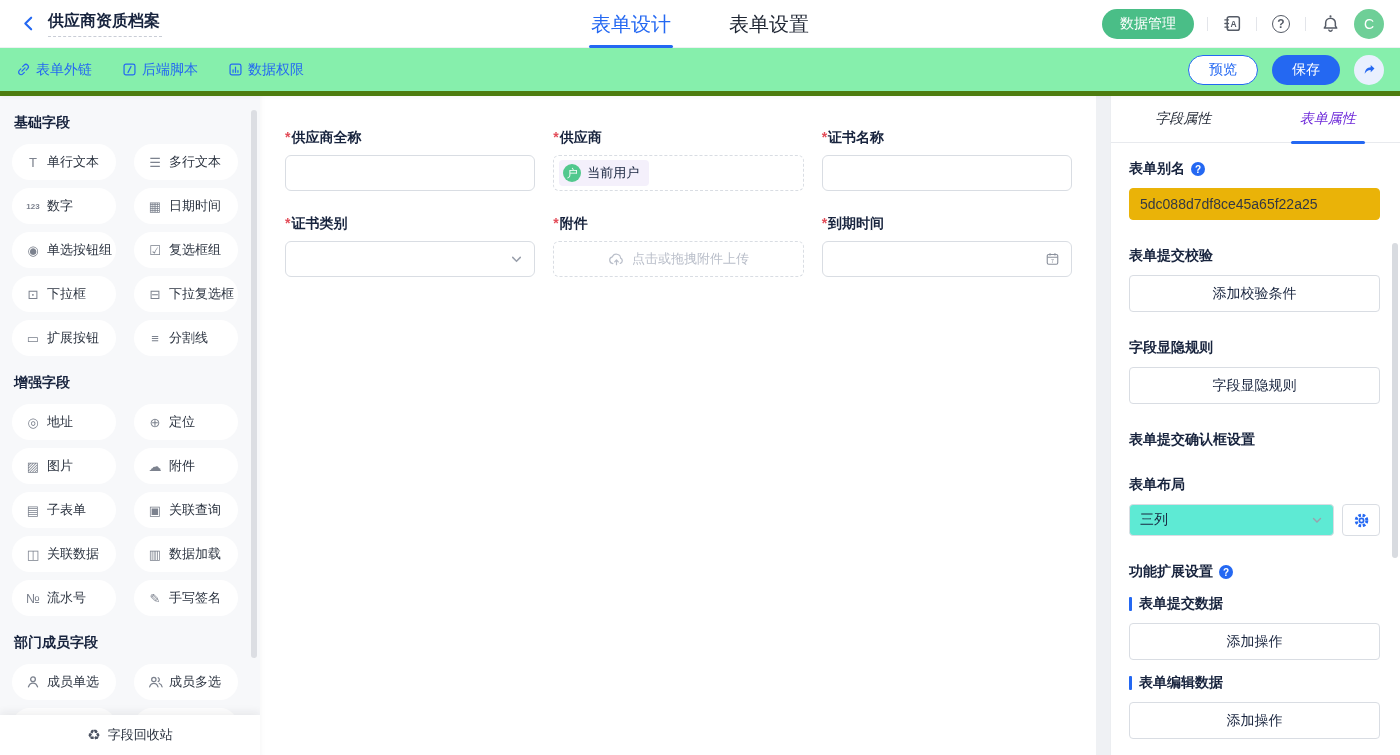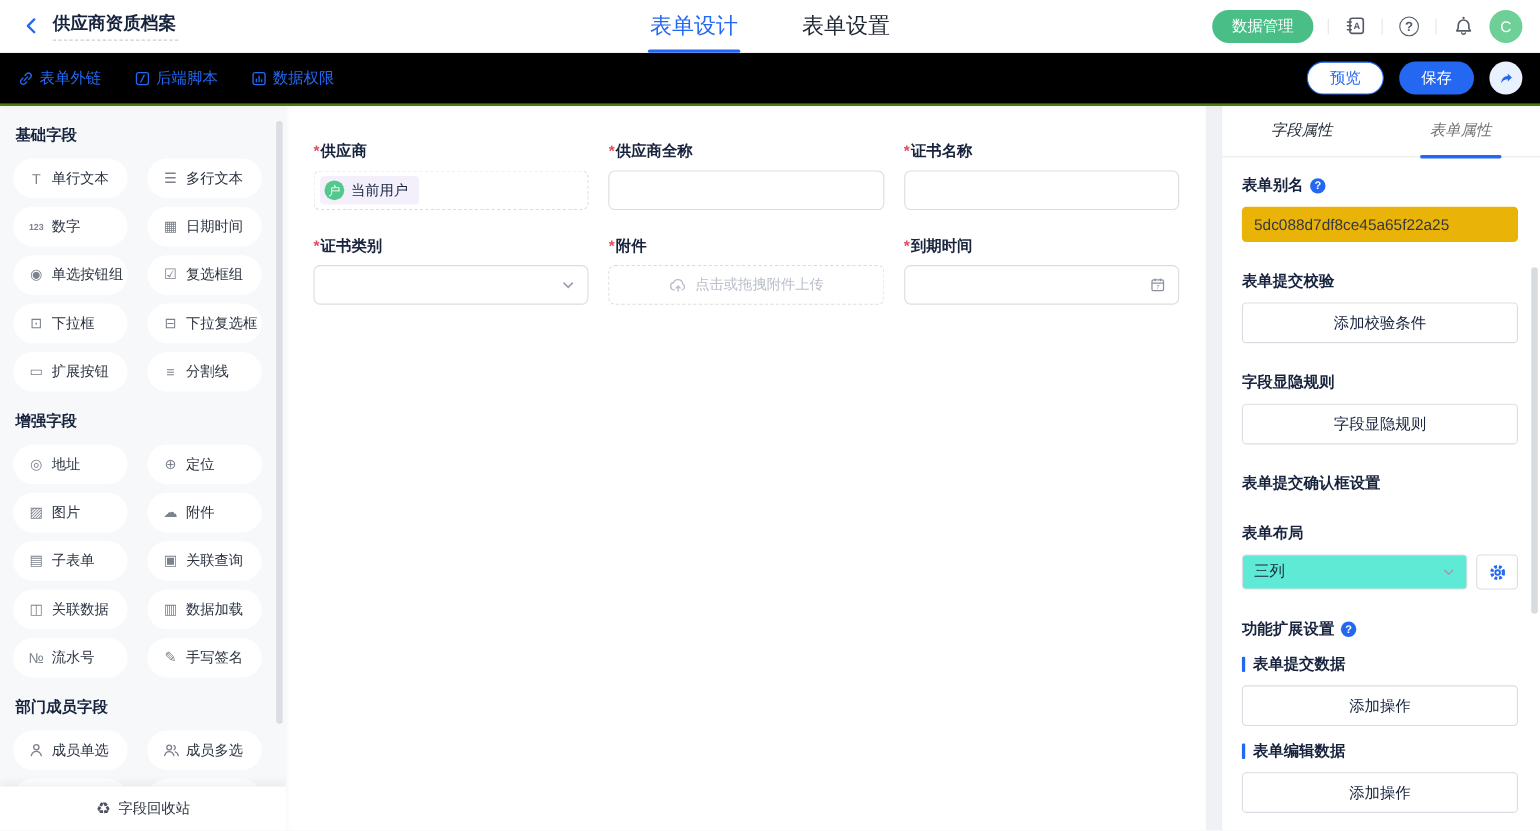--- a/index.html
+++ b/index.html
@@ -25,21 +25,21 @@
   .header-tab.active::after { content:""; position:absolute; left:-2px; right:-2px; bottom:0; height:3px; background:#2468F2; border-radius:2px; }
   .header-actions { margin-left:auto; display:flex; align-items:center; gap:13px; }
   .pill-green { background:#4ABE87; color:#fff; font-size:14px; height:30px; padding:0 18px; border-radius:16px; border:none; cursor:pointer; }
   .v-divider { width:1px; height:14px; background:#E3E5EA; }
   .icon-btn { width:22px; height:22px; display:flex; align-items:center; justify-content:center; color:#555B66; cursor:pointer; }
   .help-circle { width:18px; height:18px; border:1.4px solid #555B66; border-radius:50%; font-size:12px; font-weight:700; color:#555B66; display:flex; align-items:center; justify-content:center; }
   .avatar { width:30px; height:30px; border-radius:50%; background:#6ECF97; color:#fff; font-size:14px; display:flex; align-items:center; justify-content:center; cursor:pointer; }
   
   .toolbar {
     position:absolute; top:48px; left:0; right:0; height:48px;
-    background:#000000; border-bottom:2px solid #4d7c0f;
+    background:#86efac; border-bottom:5px solid #4d7c0f;
     box-shadow:0 2px 4px rgba(31,35,41,.03);
     display:flex; align-items:center; padding:0 16px; z-index:5;
   }
   .toolbar-link { display:flex; align-items:center; gap:5px; color:#2468F2; font-size:14px; margin-right:30px; cursor:pointer; }
   .toolbar-right { margin-left:auto; display:flex; align-items:center; gap:14px; }
   .btn-outline { height:30px; padding:0 20px; border-radius:16px; border:1px solid #2468F2; background:#fff; color:#2468F2; font-size:14px; cursor:pointer; }
   .btn-primary { height:30px; padding:0 20px; border-radius:16px; border:none; background:#2468F2; color:#fff; font-size:14px; cursor:pointer; }
   .btn-share { width:30px; height:30px; border-radius:50%; background:#E9F0FE; border:none; display:flex; align-items:center; justify-content:center; cursor:pointer; }
   
   .sidebar { position:absolute; top:96px; left:0; width:260px; bottom:0; background:#F7F8FA; overflow:hidden; }
@@ -63,21 +63,21 @@
   .control.dashed { border-style:dashed; }
   .control .right-icon { position:absolute; right:11px; top:50%; transform:translateY(-50%); display:flex; }
   .control.upload { justify-content:center; gap:7px; color:#B9BEC9; font-size:13px; cursor:pointer; }
   .tag { display:flex; align-items:center; gap:6px; background:#F4F0FB; border-radius:4px; height:26px; padding:0 10px 0 4px; margin-left:5px; }
   .tag-avatar { width:18px; height:18px; border-radius:50%; background:#52C88D; color:#fff; font-size:11px; display:flex; align-items:center; justify-content:center; }
   .tag-text { font-size:13px; color:#17233D; }
   
   .panel { position:absolute; top:96px; right:0; width:290px; bottom:0; background:#fff; border-left:1px solid #ECEEF1; }
   .panel-tabs { height:47px; display:flex; border-bottom:1px solid #E8EAEE; }
   .panel-tab { flex:1; display:flex; align-items:center; justify-content:center; font-size:14px; color:#1F2633; position:relative; cursor:pointer;font-style:italic; }
-  .panel-tab.active { color:#737373; }
+  .panel-tab.active { color:#6d28d9; }
   .panel-tab.active::after { content:""; position:absolute; bottom:-2px; left:50%; transform:translateX(-50%); width:74px; height:3px; background:#2468F2; border-radius:2px; }
   .panel-body { padding:17px 20px 0 18px; position:relative; }
   .panel-section { margin-bottom:27px; }
   .panel-label { font-size:14px; font-weight:700; color:#17233D; margin-bottom:10px; display:flex; align-items:center; gap:6px; }
   .help-badge { width:14px; height:14px; border-radius:50%; background:#2468F2; color:#fff; font-size:10px; font-weight:700; display:inline-flex; align-items:center; justify-content:center; cursor:pointer; }
   .panel-input { height:32px; border:1px solid #eab308; border-radius:4px; width:100%; padding:0 10px; font-size:14px; color:#333843; background:#eab308; outline:none; }
   .panel-btn { height:37px; width:100%; border:1px solid #D9DDE3; border-radius:4px; background:#fff; font-size:14px; color:#17233D; cursor:pointer; }
   .layout-row { display:flex; gap:8px; }
   .layout-select { flex:1; height:32px; border:1px solid #D9DDE3; border-radius:4px; display:flex; align-items:center; justify-content:space-between; padding:0 10px; font-size:14px; color:#17233D; cursor:pointer; background:#5eead4; }
   .gear-btn { width:38px; height:32px; border:1px solid #D9DDE3; border-radius:4px; background:#fff; display:flex; align-items:center; justify-content:center; cursor:pointer; }
@@ -276,31 +276,31 @@
   <div class="sidebar-scroll"></div>
   <div class="recycle-bar">
     <span class="recycle-glyph">♻</span>
     <span>字段回收站</span>
   </div>
 </div>
 
 <div class="canvas">
   <div class="canvas-grid" id="canvas-grid">
       <div class="field">
+        <div class="field-label"><span class="req">*</span><span>供应商全称</span></div>
+        <div class="control"></div>
+      </div>
+      <div class="field">
         <div class="field-label"><span class="req">*</span><span>供应商</span></div>
         <div class="control dashed">
           <span class="tag">
             <span class="tag-avatar">户</span>
             <span class="tag-text">当前用户</span>
           </span>
         </div>
-      </div>
-      <div class="field">
-        <div class="field-label"><span class="req">*</span><span>供应商全称</span></div>
-        <div class="control"></div>
       </div>
       <div class="field">
         <div class="field-label"><span class="req">*</span><span>证书名称</span></div>
         <div class="control"></div>
       </div>
       <div class="field">
         <div class="field-label"><span class="req">*</span><span>证书类别</span></div>
         <div class="control">
           <span class="right-icon">
             <svg width="13" height="13" viewBox="0 0 12 12">

